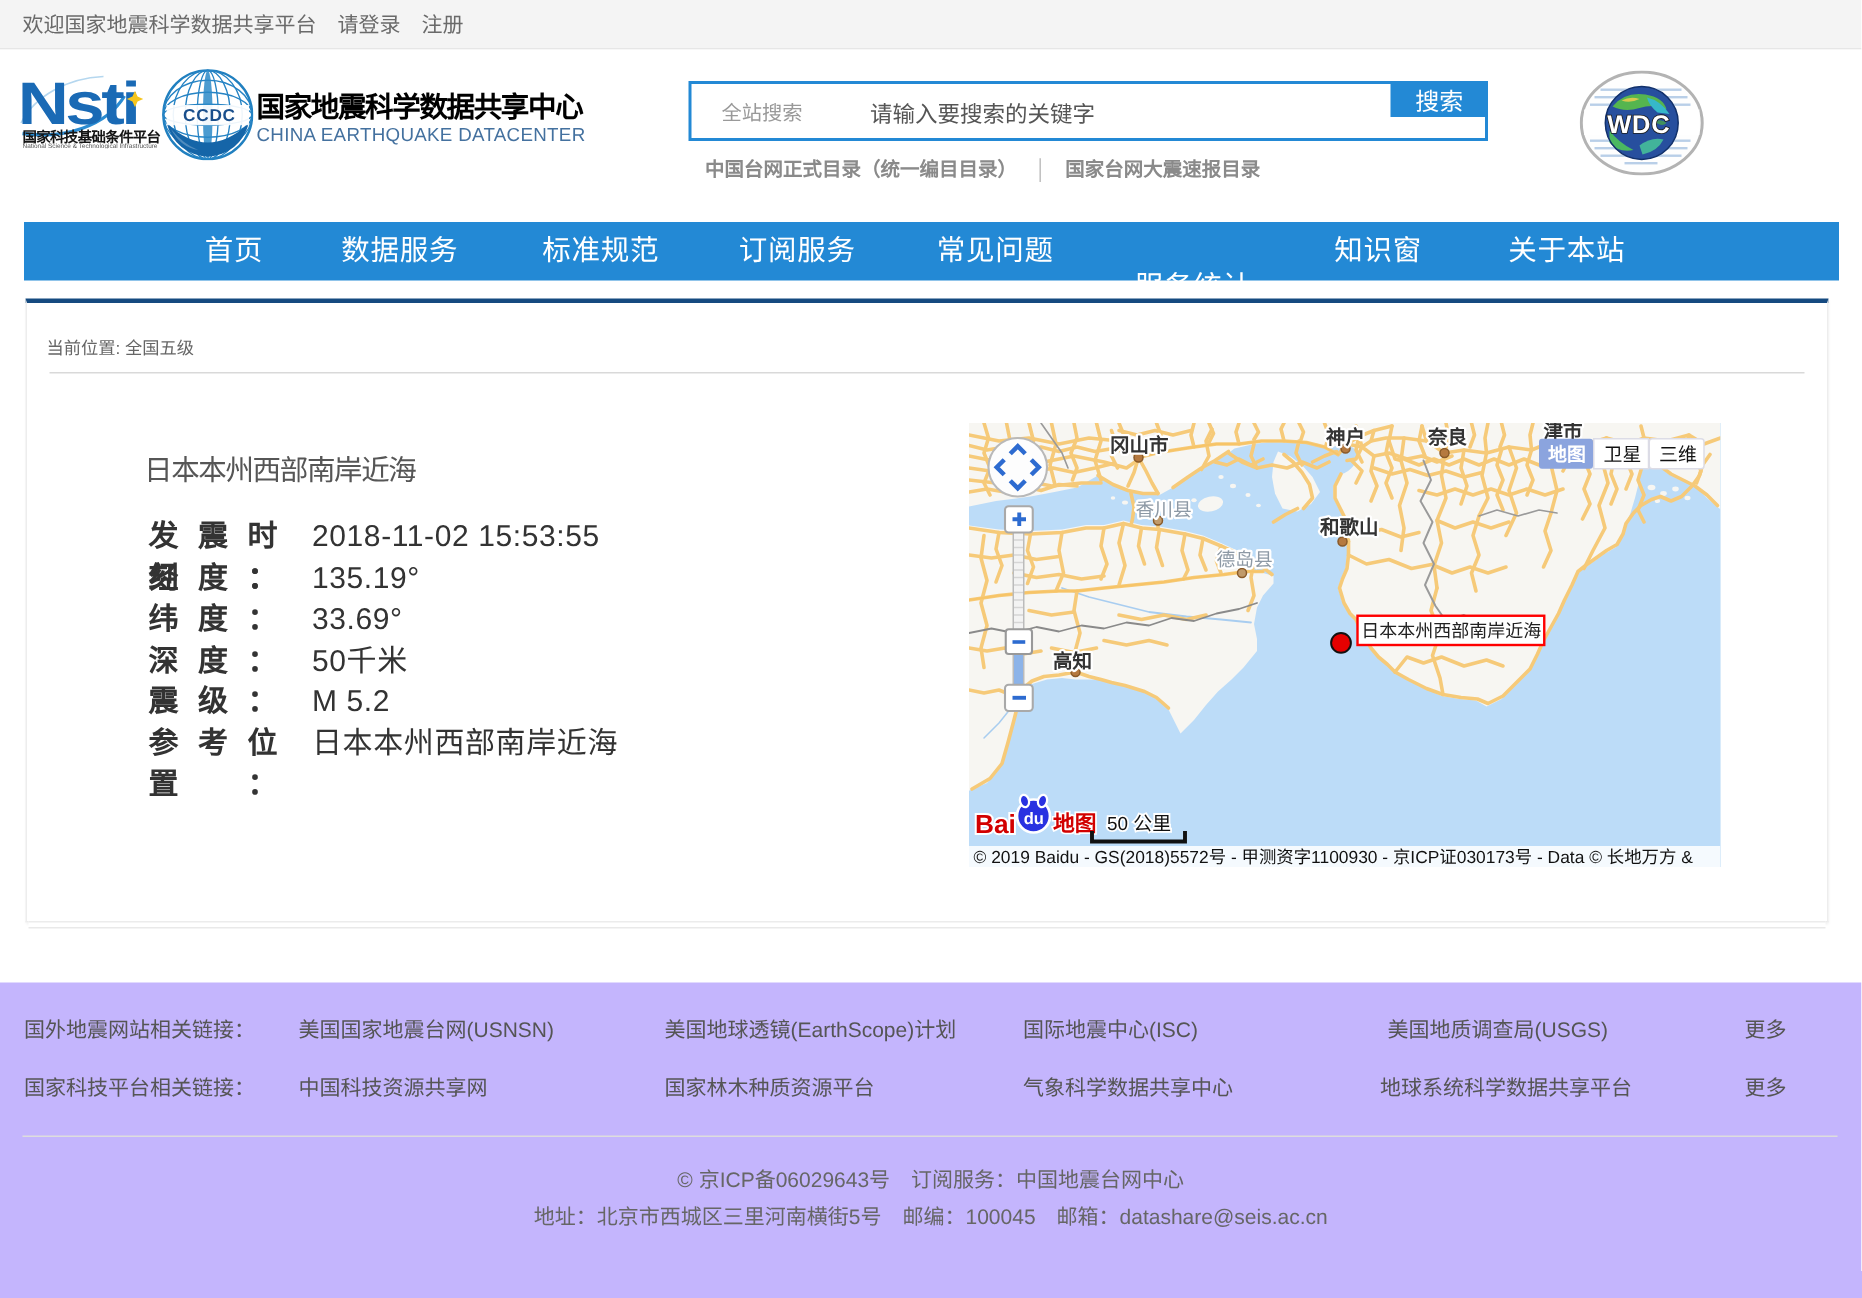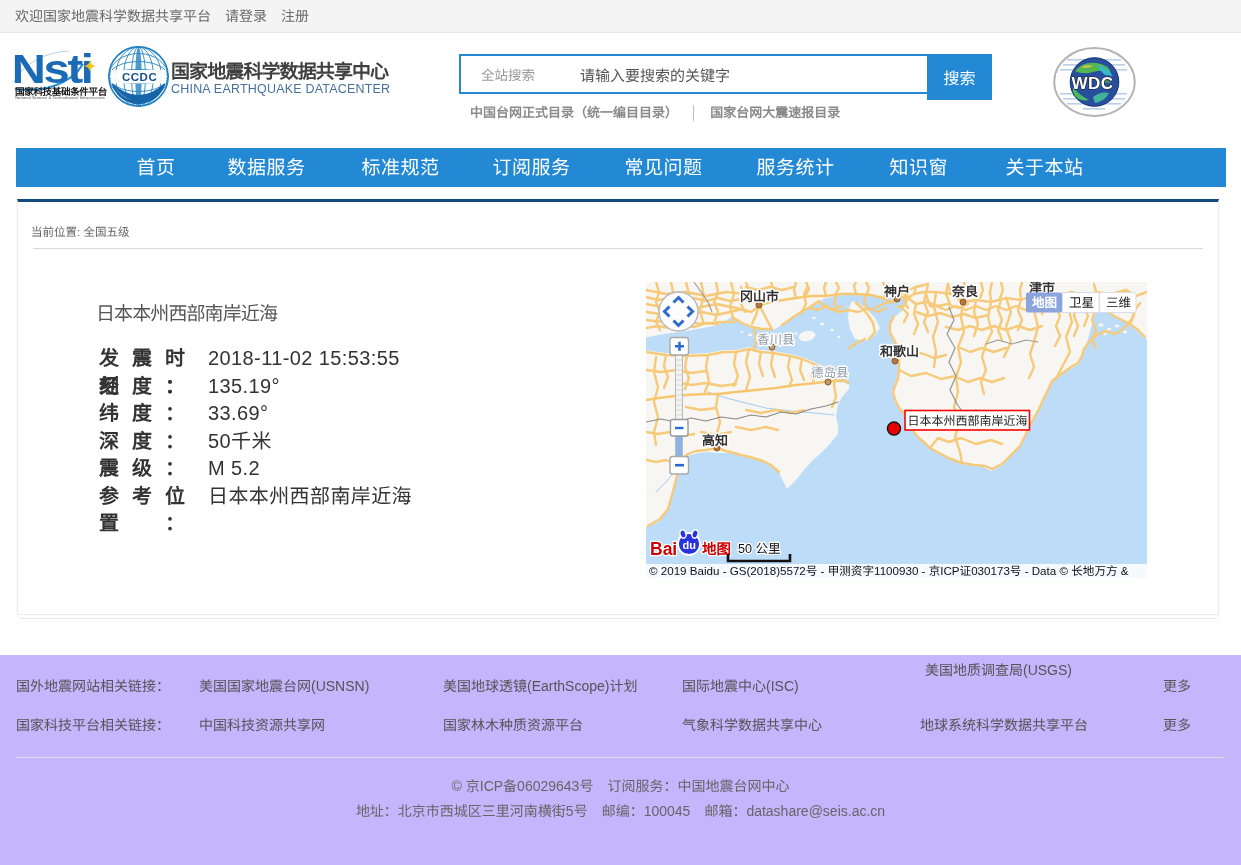--- a/index.html
+++ b/index.html
@@ -5,26 +5,26 @@
 <style>
 * { margin:0; padding:0; box-sizing:border-box; }
 html,body { width:1241px; height:865px; overflow:hidden; }
 body { font-family:"Liberation Sans", sans-serif; background:#fff; position:relative; }
 .topbar { height:33px; background:#f4f4f4; border-bottom:1px solid #e6e6e6; font-size:14px; color:#6a6a6a; }
 .topbar .in { width:1241px; position:relative; height:32px; } .topbar .in>span { position:absolute; top:5px; } .topbar .r2 { font-size:12.5px; color:#0369a1; top:8px !important;margin-top:36px; }
 .header { position:relative; height:115px; background:#fff; }
 .logo-nsti { position:absolute; left:13px; top:13px; width:97px; height:53px; }
 .logo-ccdc { position:absolute; left:108px; top:13px; width:61px; height:61px; }
 .brand { position:absolute; left:171px; top:23px; }
-.brand .cn { font-size:19px; font-weight:bold; color:#404040; letter-spacing:-0.9px; }
+.brand .cn { font-size:19px; font-weight:bold; color:#000000; letter-spacing:-0.9px; }
 .brand .en { font-size:12.5px; color:#44719f; margin-top:-1px; letter-spacing:0.2px; }
 .search { position:absolute; left:459px; top:21px; width:533px; height:40px; border:2px solid #2389d5; background:#fff; display:flex; align-items:center; }
 .search .lbl { color:#999; font-size:13.5px; padding-left:20px; width:119px; }
 .search .ph { color:#555; font-size:15px;text-align:center; }
-.search .btn { position:absolute; right:-2px; top:-2px; width:65px; height:46px; background:#2389d5; color:#fff; font-size:16px; display:flex; align-items:center; justify-content:center; }
+.search .btn { position:absolute; right:-2px; top:-2px; width:65px; height:24px; background:#2389d5; color:#fff; font-size:16px; display:flex; align-items:center; justify-content:center; }
 .sublinks { position:absolute; left:470px; top:69px; font-size:13px; color:#8a8a8a;font-weight:bold; }
 .sublinks .sep { color:#bbb; margin:0 12px; }
 .logo-wdc { position:absolute; left:1053px; top:14px; width:83px; height:70px; }
 .nav { width:1210px; margin:0 auto; height:39px; background:#2389d5; position:relative; }
 .nav span { position:absolute; top:0; height:39px; line-height:39px; color:#fff; font-size:19px; letter-spacing:0.5px; }
 .main { width:1202px; margin:12px 0 0 17px; border-top:3px solid #154a80; background:#fff; box-shadow:0 1px 2px rgba(0,0,0,0.07); border-left:1px solid #ededed; border-right:1px solid #ededed; border-bottom:1px solid #ececec; height:416px; position:relative; }
 .main::after { content:""; position:absolute; left:1px; right:1px; bottom:-5px; height:3px; border-top:1px solid #ececec; border-bottom:1px solid #e9e9e9; background:#fff; }
 .crumb { position:absolute; left:13px; top:21px; font-size:11.5px; color:#666; }
 .hr1 { position:absolute; left:15px; right:15px; top:46px; border-top:1px solid #d9d9d9; }
 .etitle { position:absolute; left:78px; top:96px; font-size:19px; color:#565656; letter-spacing:-0.9px; }
@@ -115,21 +115,21 @@
 <text x="18.5" y="41.5" font-size="17" font-weight="bold" fill="#ffffff" stroke="#1b1b1b" stroke-width="1.1" paint-order="stroke" letter-spacing="0.5">WDC</text>
 </svg></div>
 </div>
 
 <div class="nav">
   <span style="left:121px;">首页</span>
   <span style="left:212px;">数据服务</span>
   <span style="left:346px;">标准规范</span>
   <span style="left:477px;">订阅服务</span>
   <span style="left:609px;">常见问题</span>
-  <span style="left:741px;">服务统计</span>
+  <span style="left:741px;margin-top:24px;">服务统计</span>
   <span style="left:874px;">知识窗</span>
   <span style="left:990px;">关于本站</span>
 </div>
 
 <div class="main">
   <div class="crumb">当前位置: 全国五级</div>
   <div class="hr1"></div>
   <div class="etitle">日本本州西部南岸近海</div>
   <div class="detail">
     <div class="row">
@@ -379,21 +379,21 @@
 <text x="3" y="293" font-size="11.6" fill="#111">© 2019 Baidu - GS(2018)5572号 - 甲测资字1100930 - 京ICP证030173号 - Data © 长地万方 &amp;</text>
 </svg></div>
 </div>
 
 <div class="footer">
   <div class="l1">
     <span style="left:16px;top:20px;">国外地震网站相关链接：</span>
     <span style="left:199px;top:20px;">美国国家地震台网(USNSN)</span>
     <span style="left:443px;top:20px;">美国地球透镜(EarthScope)计划</span>
     <span style="left:682px;top:20px;">国际地震中心(ISC)</span>
-    <span style="left:925px;top:4px;">美国地质调查局(USGS)</span>
+    <span style="left:925px;top:20px;">美国地质调查局(USGS)</span>
     <span style="left:1163px;top:20px;">更多</span>
   </div>
   <div class="l2">
     <span style="left:16px;top:59px;">国家科技平台相关链接：</span>
     <span style="left:199px;top:59px;">中国科技资源共享网</span>
     <span style="left:443px;top:59px;">国家林木种质资源平台</span>
     <span style="left:682px;top:59px;">气象科学数据共享中心</span>
     <span style="left:920px;top:59px;text-align:right;">地球系统科学数据共享平台</span>
     <span style="left:1163px;top:59px;">更多</span>
   </div>

